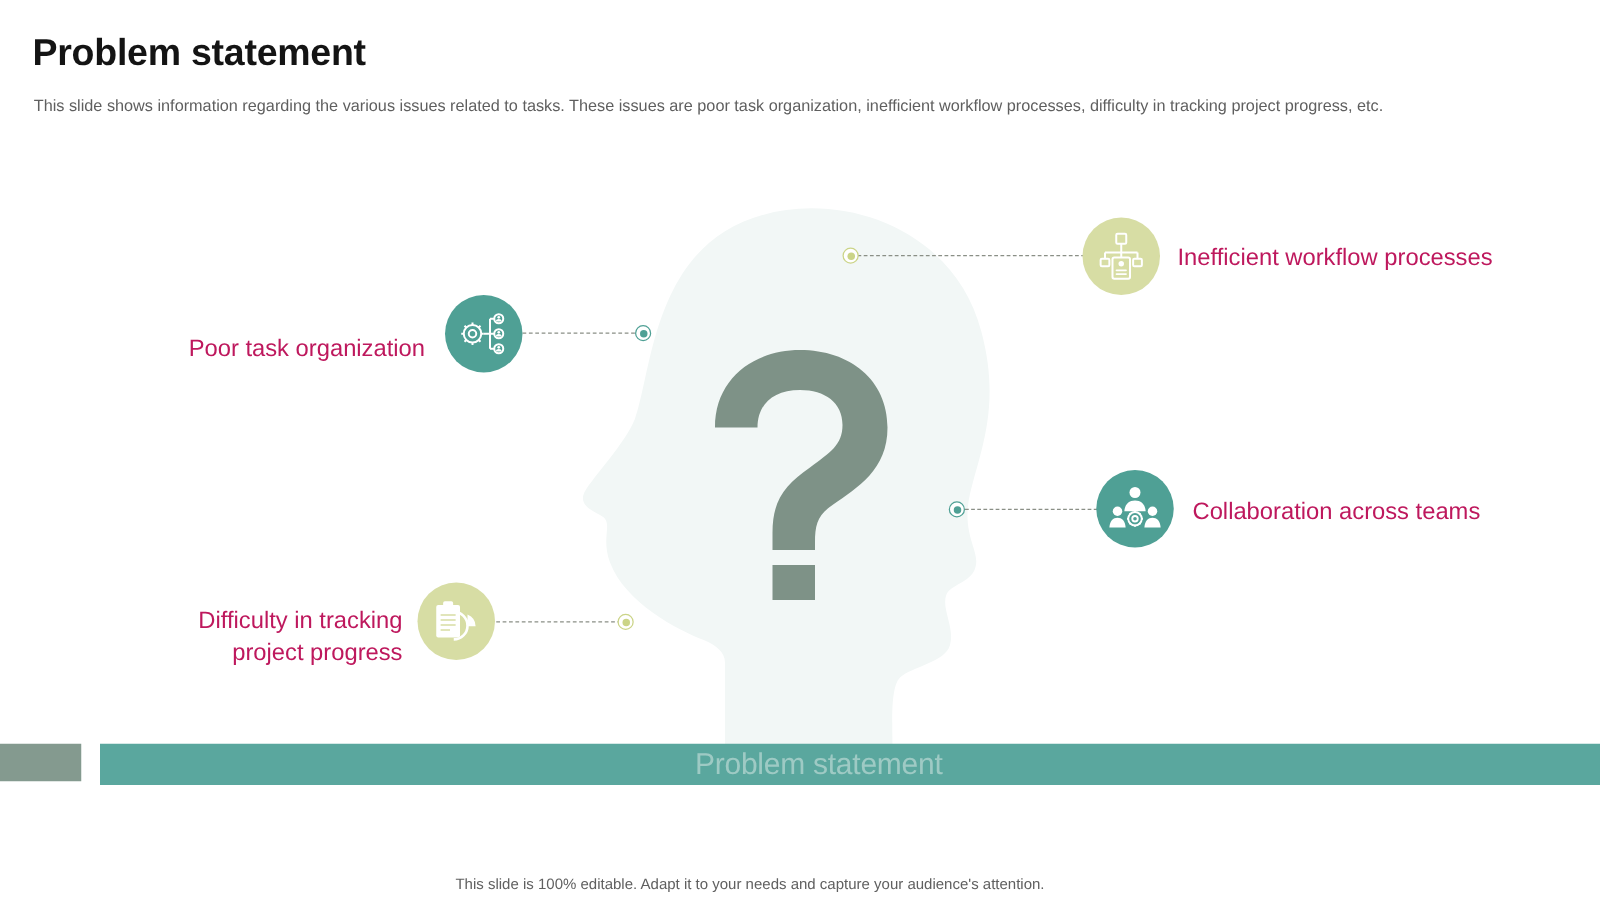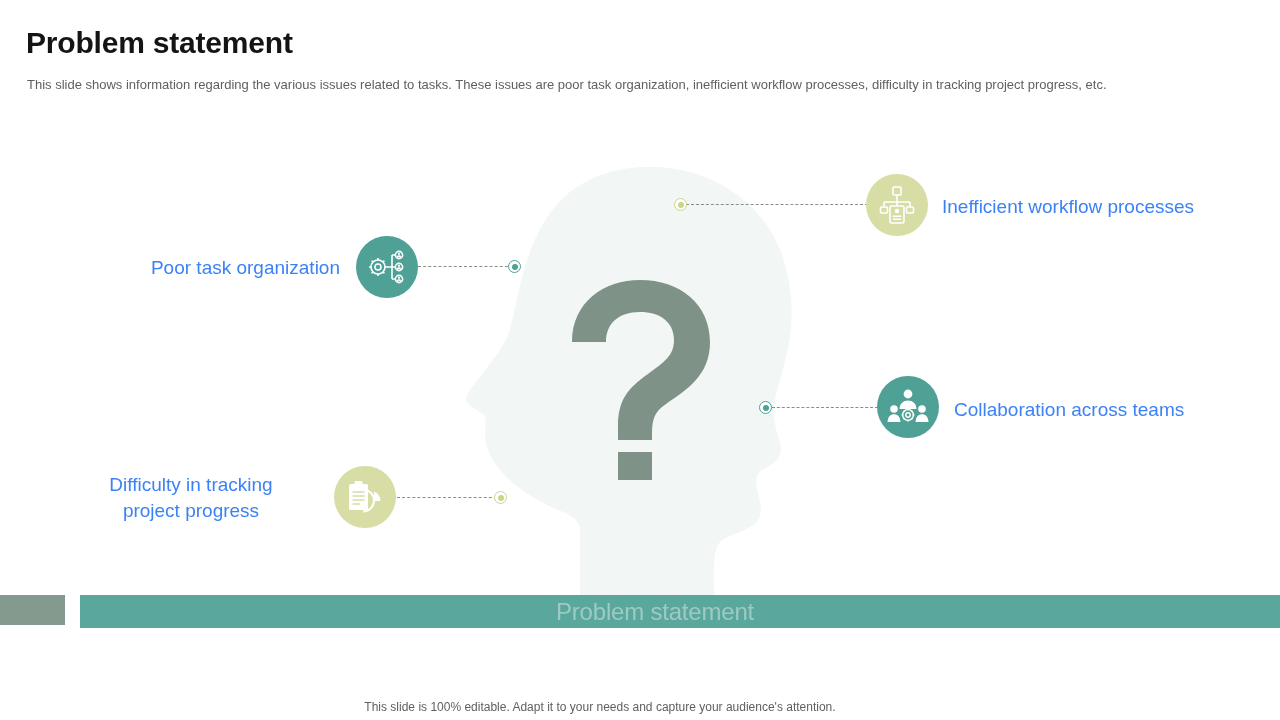--- a/index.html
+++ b/index.html
@@ -101,26 +101,27 @@
     align-items: center;
     justify-content: center;
   }
   .icon-badge.teal  { background: #4FA095; }
   .icon-badge.olive { background: #D7DDA4; }
 
   
   .item-label {
     position: absolute;
     font-size: 19px;
-    color: #3b82f6;
+    color: #be185d;
     line-height: 26px;
     white-space: pre-line;
   }
   .item-label.right-align {
     text-align: right;
+    margin-top: 12px;
   }
 
   
   #banner-block {
     position: absolute;
     left: 0;
     top: 595px;
     width: 65px;
     height: 30px;
     background: #849A8F;
@@ -270,21 +271,21 @@
       <path d="M21 22.6 L21 24.2 M21 33.8 L21 35.4
                M14.6 29 L16.2 29 M25.8 29 L27.4 29
                M16.6 24.6 L17.7 25.7 M24.3 32.3 L25.4 33.4
                M25.4 24.6 L24.3 25.7 M17.7 32.3 L16.6 33.4"></path>
     </g>
   </svg>
 </div>
 
 <div class="item-label" style="left:954px; top:397px; width:330px;">Collaboration across teams</div>
 
-<div class="item-label right-align" style="left:60px; top:472px; width:262px;text-align:center;">Difficulty in tracking
+<div class="item-label right-align" style="left:60px; top:472px; width:262px;">Difficulty in tracking
 project progress</div>
 
 <div class="icon-badge olive" style="left:334px; top:466px;">
   <svg width="40" height="40" viewBox="0 0 40 40">
     <g fill="#ffffff">
       <rect x="4" y="7" width="19" height="26" rx="1.6"></rect>
       <rect x="9.5" y="4" width="8" height="5" rx="1.4"></rect>
     </g>
     <g stroke="#D7DDA4" stroke-width="1.3" fill="none">
       <path d="M7.5 15 L19.5 15 M7.5 19 L19.5 19 M7.5 23 L19.5 23 M7.5 27 L15 27"></path>

